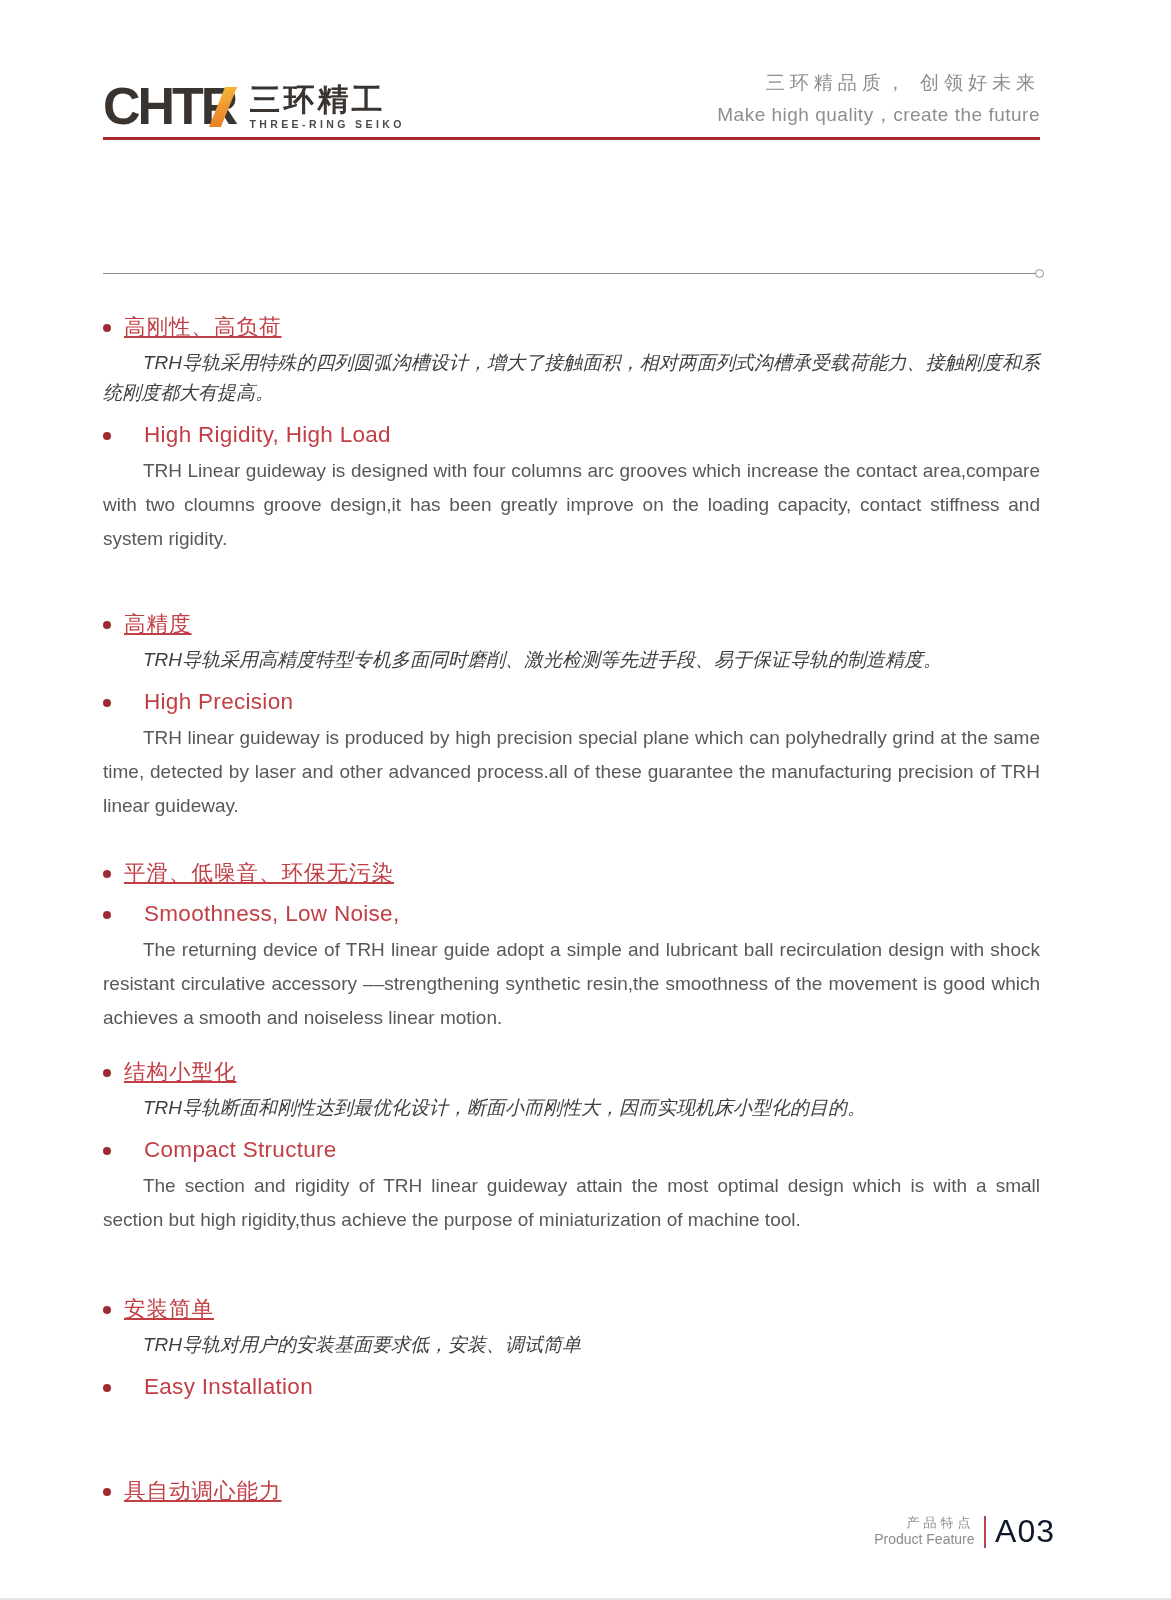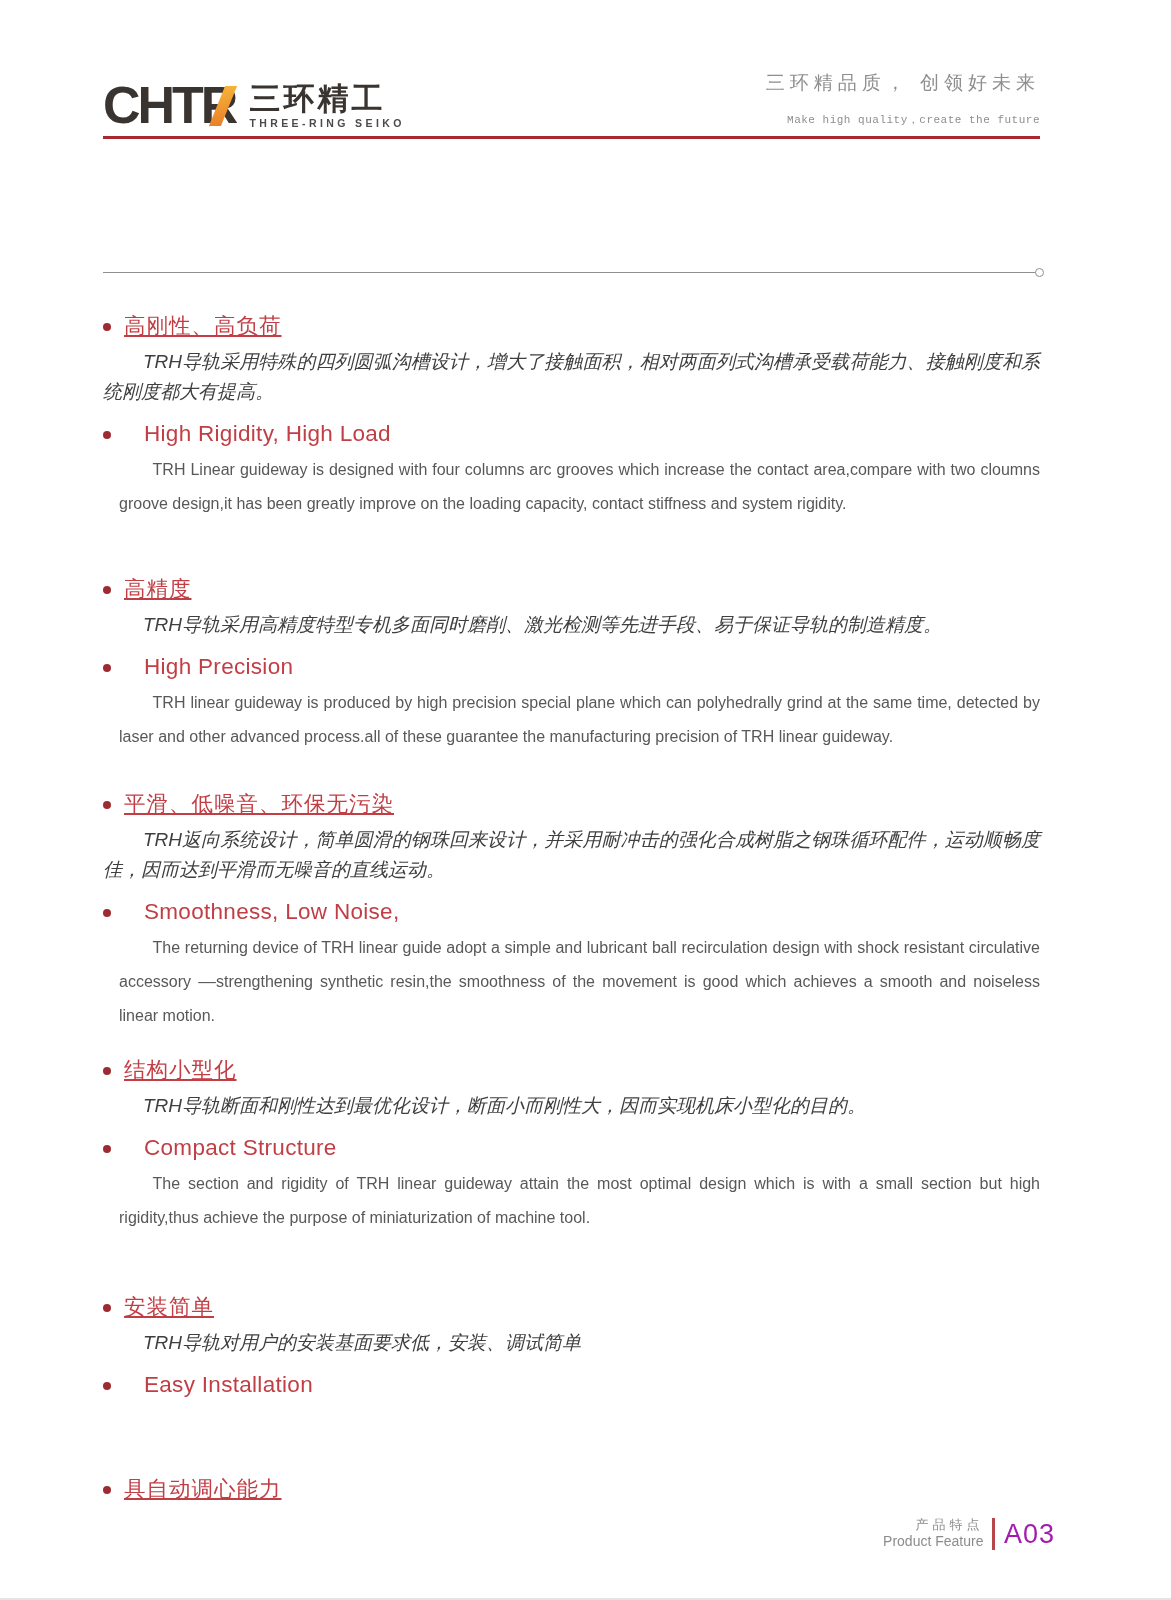--- a/index.html
+++ b/index.html
@@ -35,21 +35,21 @@
     position:absolute;right:6px;top:4px;
     width:12px;height:40px;
     background:linear-gradient(160deg,#f6b53a 0%,#e97e27 100%);
     transform:skewX(-22deg);
   }
   .logo-names{line-height:1;padding-bottom:1px;}
   .logo-cn{font-size:31px;font-weight:bold;color:#3a3430;letter-spacing:3px;}
   .logo-en{font-size:10.5px;color:#4a4a4a;letter-spacing:3.4px;margin-top:4px;font-weight:bold;}
   .slogan{text-align:right;color:#8e8e8e;padding-bottom:2px;}
   .slogan-cn{font-size:19px;letter-spacing:5px;}
-  .slogan-en{font-size:11px;margin-top:16px;letter-spacing:0.5px;font-family:Liberation Mono, monospace;}
+  .slogan-en{font-size:19px;margin-top:6px;letter-spacing:0.5px;}
   .red-rule{height:3px;background:#a8292e;margin-top:7px;}
   
   .divider{
     margin-top:129px;
     position:relative;
     height:10px;
   }
   .divider-line{
     position:absolute;left:0;right:4px;top:4px;
     border-top:1.5px solid #8f8f8f;
@@ -71,43 +71,43 @@
   }
   .head-cn{font-size:21.5px;letter-spacing:1px;text-decoration:underline;}
   .head-en{font-size:22.5px;letter-spacing:0.3px;}
   .body-cn{
     font-size:19px;line-height:30px;color:#3f3f3f;
     text-align:justify;text-indent:2.1em;
     margin:7px 0 0 0;
     font-style:italic;
   }
   .body-en{
-    font-size:16px;line-height:34px;color:#585858;
+    font-size:19px;line-height:34px;color:#585858;
     text-align:justify;text-indent:2.1em;
-    margin:6px 0 0 16px;
+    margin:6px 0 0 0;
   }
   .head-row-en{margin-top:14px;gap:20px;}
   .s1{margin-top:33px;}
   .s2{margin-top:53px;}
   .s3{margin-top:35px;}
   .s4{margin-top:22px;}
   .s5{margin-top:57px;}
   .s6{margin-top:76px;}
   .s5 .body-en{text-align:left;}
   
   .footer{
     position:absolute;
     right:116px;bottom:48px;
     display:flex;align-items:center;gap:9px;
   }
   .footer-labels{text-align:right;color:#8c8c8c;line-height:1.15;}
   .footer-cn{font-size:13px;letter-spacing:4px;}
   .footer-en{font-size:14px;}
   .footer-bar{width:2.5px;height:32px;background:#b8454c;}
-  .footer-page{font-size:27px;color:#a21caf;letter-spacing:1px;}
+  .footer-page{font-size:32px;color:#0f172a;letter-spacing:1px;}
 </style>
 </head>
 <body>
 
 <div class="page">
 
   <div class="header">
     <div class="logo">
       <div class="logo-mark">
         <span class="logo-acronym">CHTR</span>
@@ -154,21 +154,20 @@
       <span class="head-en">High Precision</span>
     </div>
     <p class="body-en">TRH linear guideway is produced by high precision special plane which can polyhedrally grind at the same time, detected by laser and other advanced process.all of these guarantee the manufacturing precision of TRH linear guideway.</p>
   </div>
 
   <div class="section s3">
     <div class="head">
       <span class="bullet"></span>
       <span class="head-cn">平滑、低噪音、环保无污染</span>
     </div>
-    <p class="body-cn">TRH返向系统设计，简单圆滑的钢珠回来设计，并采用耐冲击的强化合成树脂之钢珠循环配件，运动顺畅度佳，因而达到平滑而无噪音的直线运动。</p>
     <div class="head head-row-en">
       <span class="bullet"></span>
       <span class="head-en">Smoothness, Low Noise,</span>
     </div>
     <p class="body-en">The returning device of TRH linear guide adopt a simple and lubricant ball recirculation design with shock resistant circulative accessory ––strengthening synthetic resin,the smoothness of the movement is good which achieves a smooth and noiseless linear motion.</p>
   </div>
 
   <div class="section s4">
     <div class="head">
       <span class="bullet"></span>

